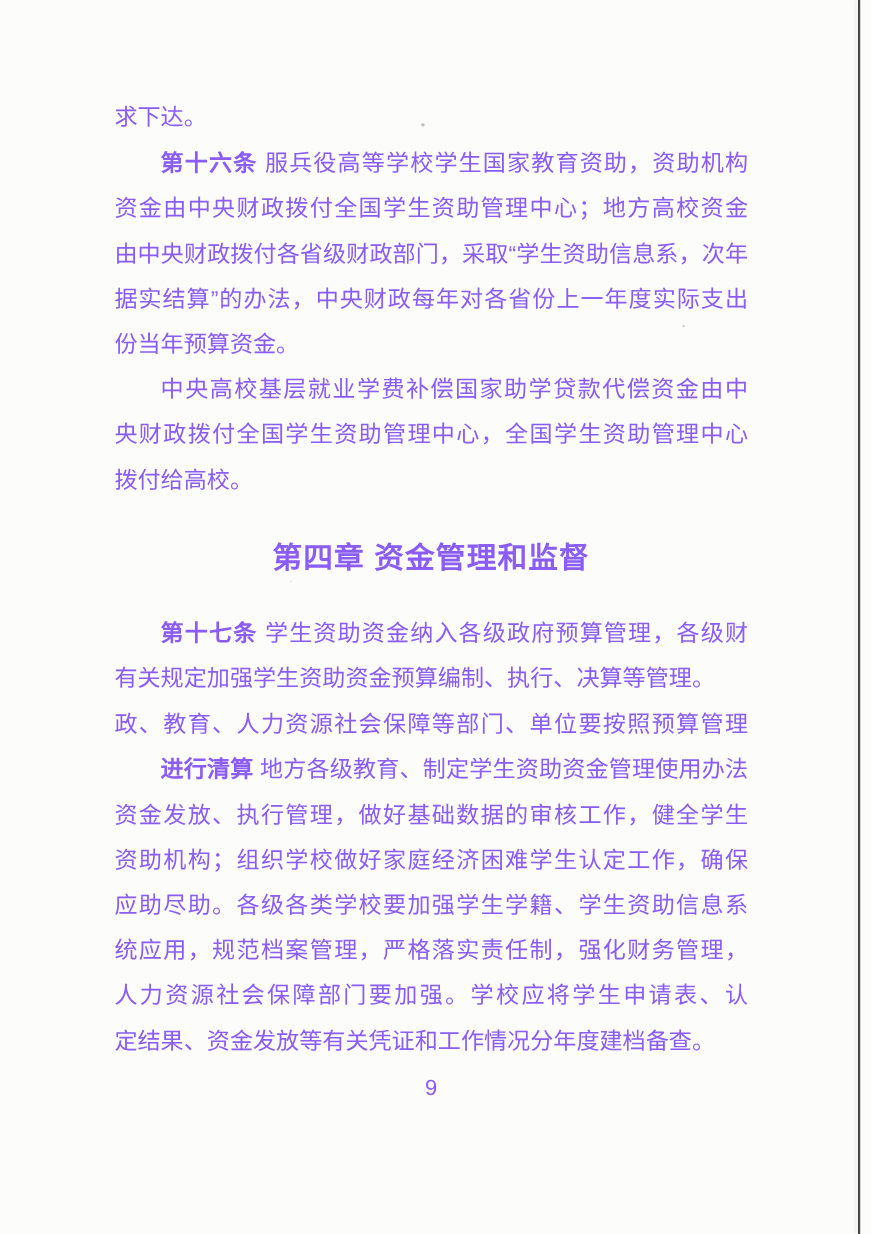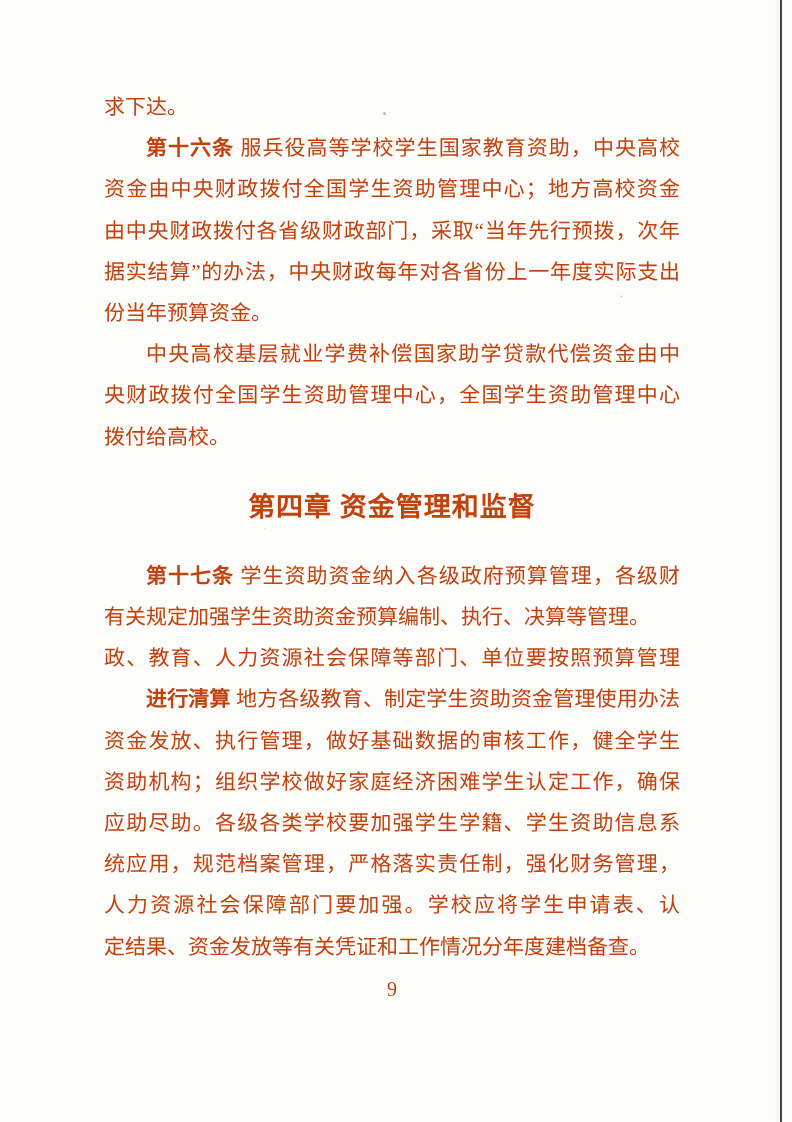--- a/index.html
+++ b/index.html
@@ -5,22 +5,22 @@
   html, body {
     margin: 0;
     padding: 0;
     background: #ffffff;
   }
   .page {
     position: relative;
     width: 792px;
     height: 1122px;
     background: #fcfcfa;
-    font-family: Liberation Serif, serif;
-    color: #c2410c;
+    font-family: Liberation Sans, sans-serif;
+    color: #8b5cf6;
     overflow: hidden;
   }
   .text-column {
     position: absolute;
     left: 104px;
     top: 87px;
     width: 576px;
   }
   .line {
     height: 41.2px;
@@ -73,23 +73,23 @@
 </style>
 </head>
 <body>
 
 <div class="page">
 
   <div class="text-column">
 
     <div class="line end"><span>求下达。</span></div>
 
-    <div class="line indent"><b class="art">第十六条</b><span> 服兵役高等学校学生国家教育资助，中央高校</span></div>
+    <div class="line indent"><b class="art">第十六条</b><span> 服兵役高等学校学生国家教育资助，资助机构</span></div>
     <div class="line"><span>资金由中央财政拨付全国学生资助管理中心；地方高校资金</span></div>
-    <div class="line"><span>由中央财政拨付各省级财政部门，采取“当年先行预拨，次年</span></div>
+    <div class="line"><span>由中央财政拨付各省级财政部门，采取“学生资助信息系，次年</span></div>
     <div class="line"><span>据实结算”的办法，中央财政每年对各省份上一年度实际支出</span></div>
     <div class="line end"><span>份当年预算资金。</span></div>
 
     <div class="line indent"><span>中央高校基层就业学费补偿国家助学贷款代偿资金由中</span></div>
     <div class="line"><span>央财政拨付全国学生资助管理中心，全国学生资助管理中心</span></div>
     <div class="line end"><span>拨付给高校。</span></div>
 
     <div class="chapter-heading">第四章 资金管理和监督</div>
 
     <div class="line indent"><b class="art">第十七条</b><span> 学生资助资金纳入各级政府预算管理，各级财</span></div>

